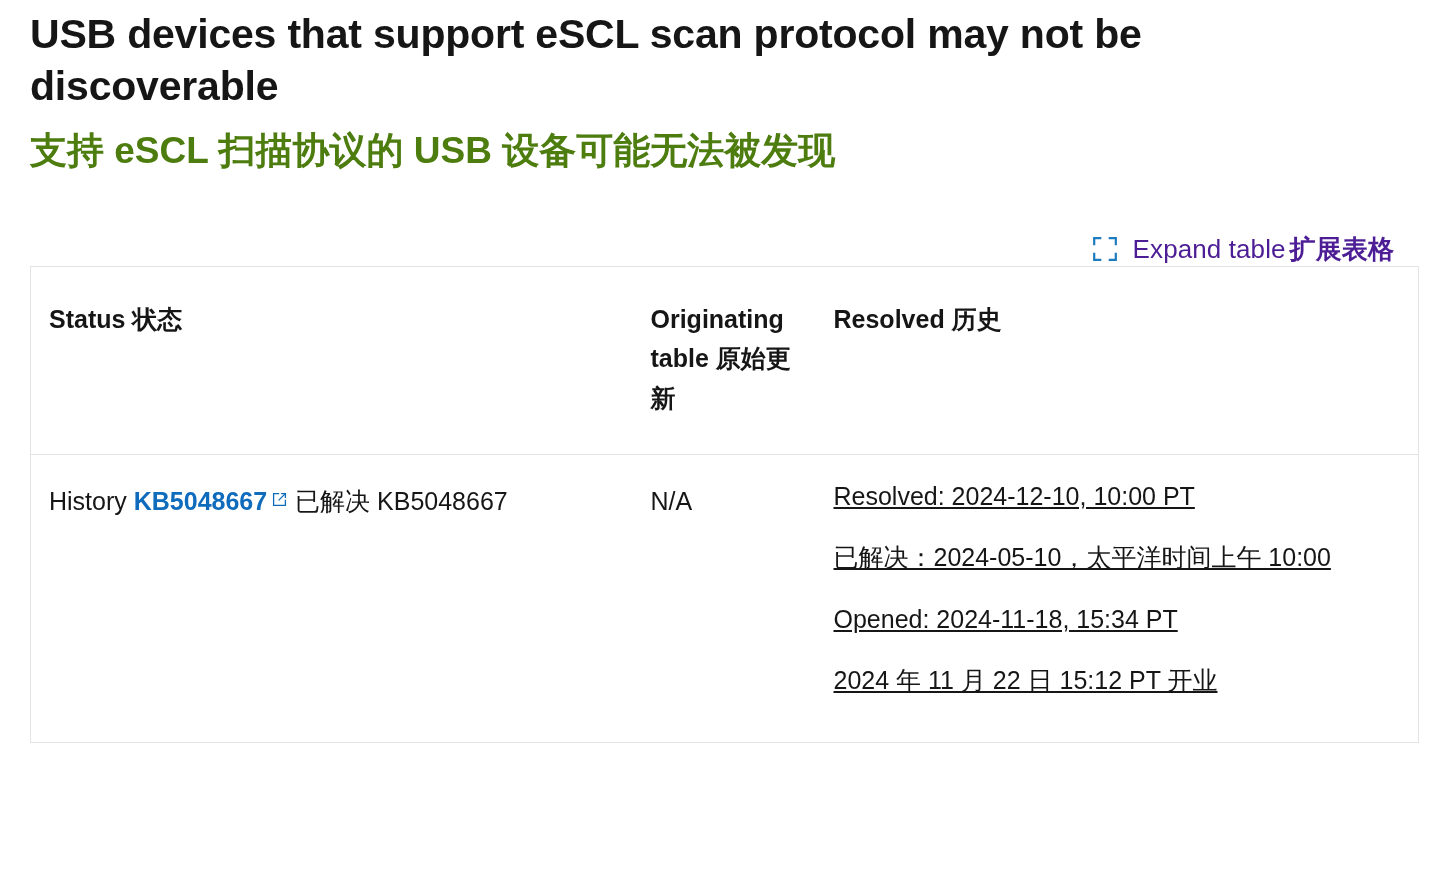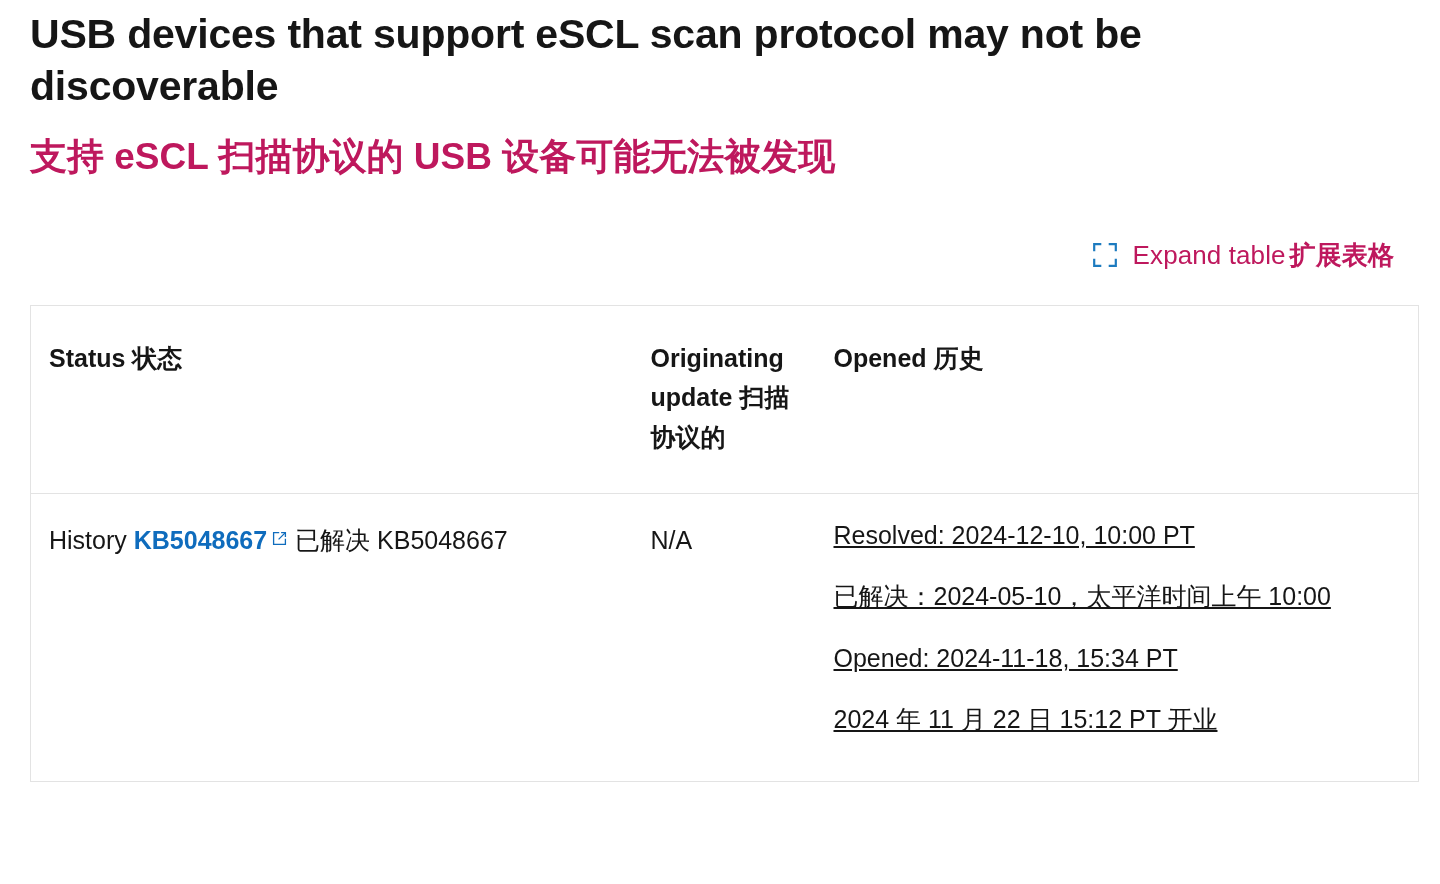--- a/index.html
+++ b/index.html
@@ -34,22 +34,22 @@
     font-weight: 600;
     letter-spacing: -0.2px;
     color: #161616;
     margin: 0;
     max-width: 1340px;
   }
   .title-zh {
     font-size: 37px;
     line-height: 1.3;
     font-weight: 700;
-    color: #be185d;
-    margin: 20px 0 0 0;
+    color: #4d7c0f;
+    margin: 14px 0 0 0;
   }
 
   
   .expand-row {
     margin-top: 58px;
     padding: 0 46px 0 30px;
     display: flex;
     justify-content: flex-end;
     align-items: center;
   }
@@ -67,32 +67,31 @@
     width: 28px;
     height: 28px;
     display: inline-block;
     position: relative;
     flex: 0 0 auto;
   }
   .expand-icon svg { display: block; }
   .expand-label {
     font-size: 26px;
     line-height: 1.1;
-    color: #be185d;
+    color: #4c1d95;
     letter-spacing: 0.1px;
     white-space: nowrap;
   }
   .expand-label .zh {
     font-weight: 700;
     margin-left: 4px;
   }
 
   
   .table-wrap {
-    margin-top: 33px;
     padding: 0 23px 0 30px;
   }
   table.known-issue {
     width: 1388px;
     border-collapse: collapse;
     table-layout: fixed;
     border: 1px solid #e3e3e3;
     background: #ffffff;
   }
   table.known-issue col.c-status   { width: 602px; }
@@ -174,22 +173,22 @@
   <div class="table-wrap">
     <table class="known-issue">
       <colgroup>
         <col class="c-status">
         <col class="c-orig">
         <col class="c-history">
       </colgroup>
       <thead>
         <tr>
           <th>Status 状态</th>
-          <th>Originating update 扫描协议的</th>
-          <th>Opened 历史</th>
+          <th>Originating table 原始更新</th>
+          <th>Resolved 历史</th>
         </tr>
       </thead>
       <tbody>
         <tr>
           <td class="cell-status"><span>History </span><a class="kb-link" href="#">KB5048667</a><span class="ext-icon">
               <svg width="17" height="17" viewBox="0 0 17 17" aria-hidden="true">
                 <g fill="none" stroke="#0f6cbd" stroke-width="1.3">
                   <path d="M8.2,2.6 L2.6,2.6 L2.6,14.4 L14.4,14.4 L14.4,8.8"></path>
                   <path d="M10.1,2.6 L14.4,2.6 L14.4,6.9"></path>
                   <path d="M14.1,2.9 L7.6,9.4"></path>

